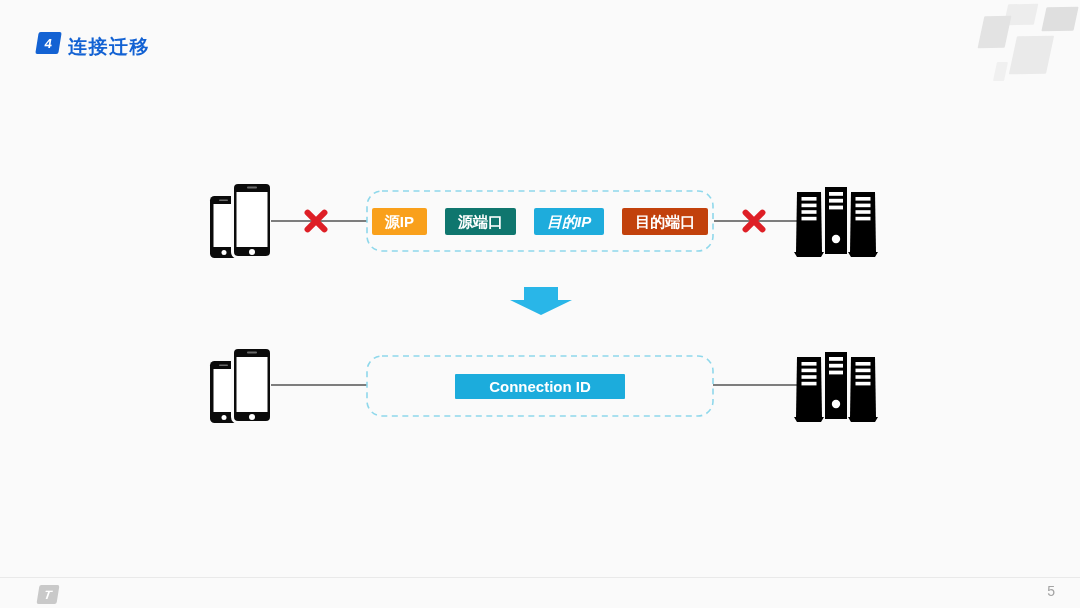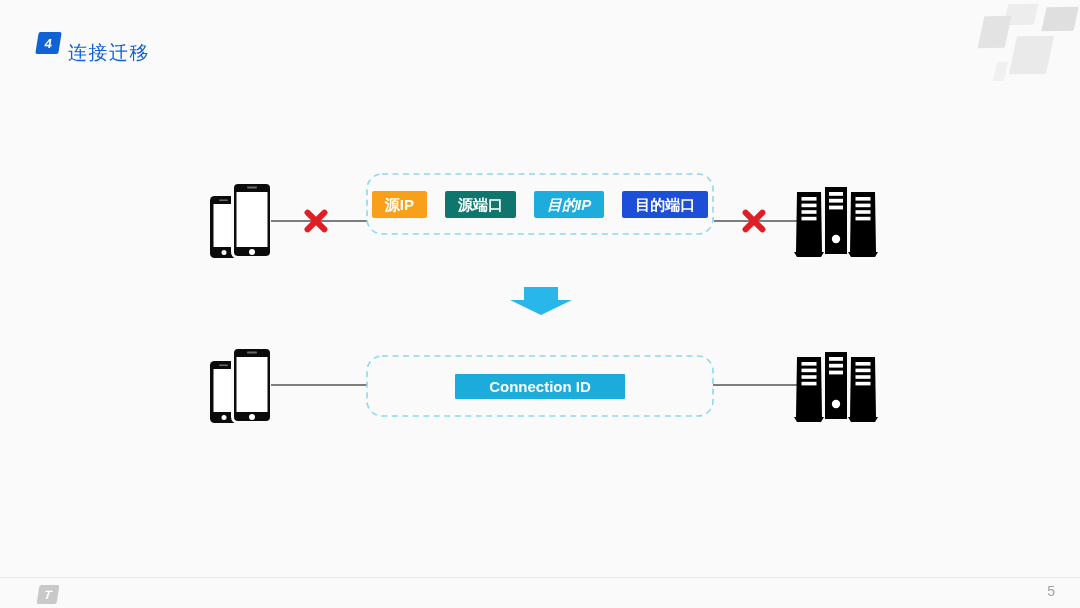--- a/index.html
+++ b/index.html
@@ -9,22 +9,22 @@
     font-family:"Liberation Sans","DejaVu Sans",sans-serif;
   }
   
   .hdr-badge{
     position:absolute; left:37px; top:32px; width:23px; height:22px;
     background:#1362d3; transform:skewX(-9deg); border-radius:2px;
     color:#fff; font-size:13px; font-weight:bold;
     display:flex; align-items:center; justify-content:center;
   }
   .hdr-title{
-    position:absolute; left:68px; top:40px;
-    font-size:19px; font-weight:normal; color:#1362d3; letter-spacing:1.5px;
+    position:absolute; left:68px; top:34px;
+    font-size:19px; font-weight:bold; color:#1362d3; letter-spacing:1.5px;
   }
   
   .deco{position:absolute; transform:skewX(-13deg) rotate(-1deg); border-radius:1px;}
   .deco1{left:1006px; top:4px;  width:30px; height:21px; background:#ededed;}
   .deco2{left:1044px; top:7px;  width:32px; height:24px; background:#dfdfdf;}
   .deco3{left:981px;  top:16px; width:27px; height:32px; background:#e3e3e3;}
   .deco4{left:1013px; top:36px; width:37px; height:38px; background:#eaeaea;}
   .deco5{left:995px;  top:62px; width:11px; height:19px; background:#f0f0f0;}
   
   .icon-abs{position:absolute;}
@@ -112,29 +112,29 @@
 
   <svg class="icon-abs" style="left:209px;top:181px" width="64" height="78">
     <use href="#sym-phone-pair" xlink:href="#sym-phone-pair"></use>
   </svg>
 
   <div class="conn-line" style="left:271px;top:220px;width:96px"></div>
   <svg class="icon-abs" style="left:302px;top:207px" width="28" height="28">
     <use href="#sym-cross" xlink:href="#sym-cross"></use>
   </svg>
 
-  <div class="dash-box" style="left:366px;top:173px">
+  <div class="dash-box" style="left:366px;top:190px">
     <svg class="frame" width="348" height="62">
       <use href="#sym-dash-frame" xlink:href="#sym-dash-frame"></use>
     </svg>
     <div class="content">
       <span class="field" style="background-color: rgb(249, 160, 27);">源IP</span>
       <span class="field" style="background-color: #0f766e;">源端口</span>
       <span class="field" style="background-color: rgb(30, 172, 220); font-style: italic;">目的IP</span>
-      <span class="field" style="background-color: #1d4ed8; text-align: right;">目的端口</span>
+      <span class="field" style="background-color: #c2410c; text-align: right;">目的端口</span>
     </div>
   </div>
 
   <div class="conn-line" style="left:714px;top:220px;width:83px"></div>
   <svg class="icon-abs" style="left:740px;top:207px" width="28" height="28">
     <use href="#sym-cross" xlink:href="#sym-cross"></use>
   </svg>
 
   <svg class="icon-abs" style="left:793px;top:182px" width="86" height="78">
     <use href="#sym-servers" xlink:href="#sym-servers"></use>

